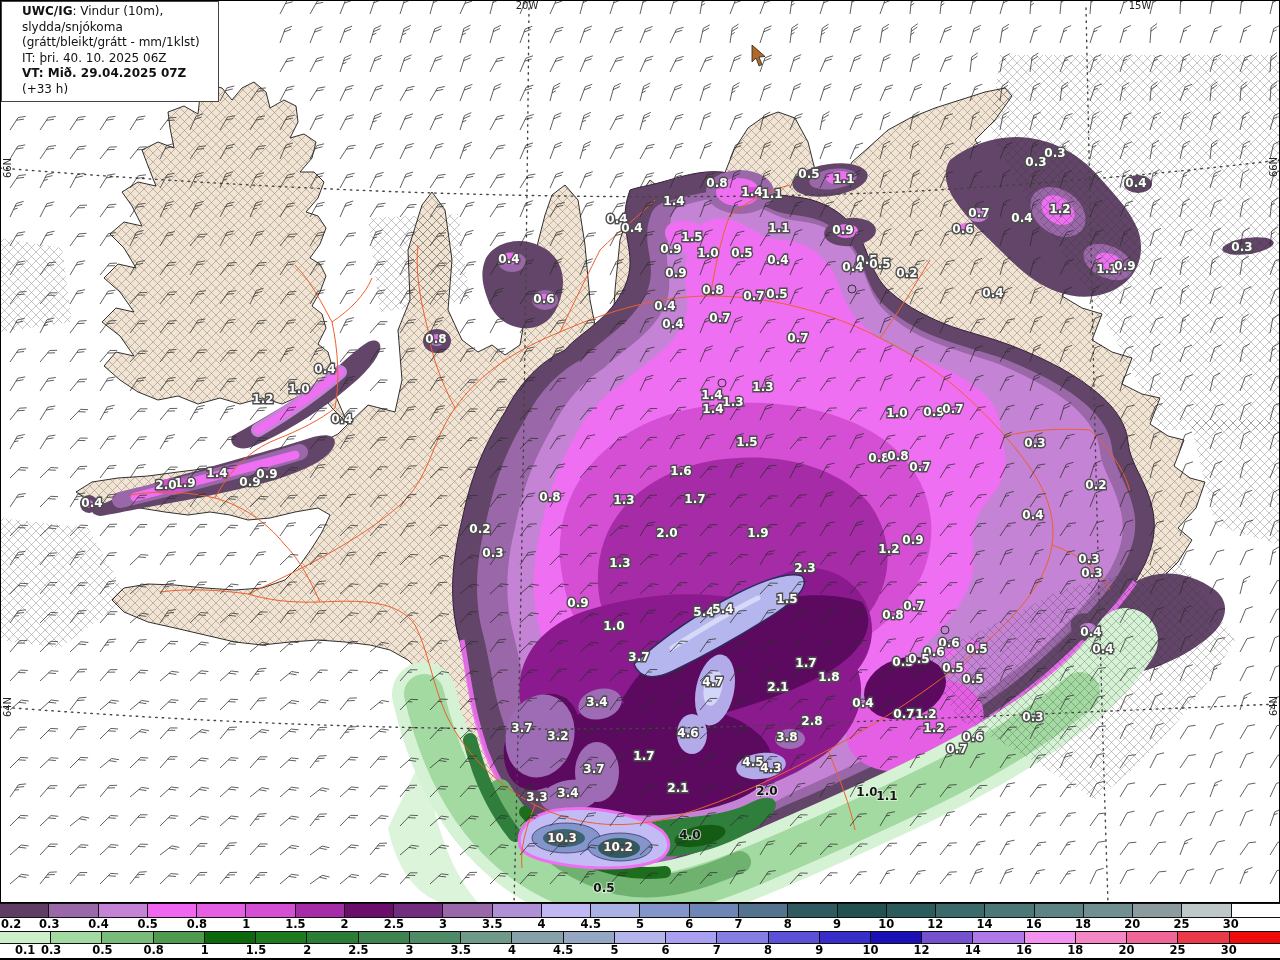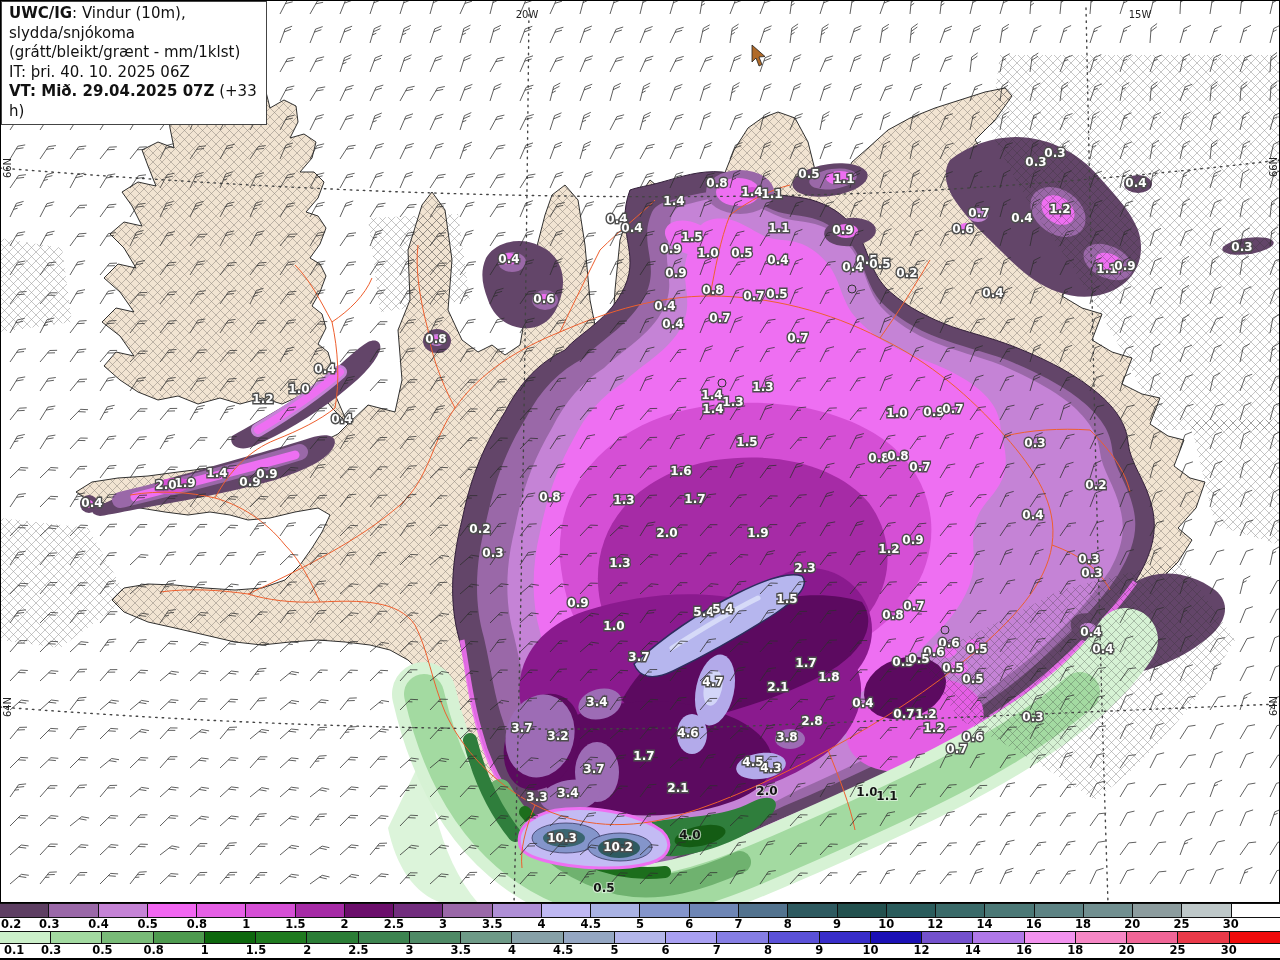--- a/index.html
+++ b/index.html
@@ -1,23 +1,23 @@
 <!DOCTYPE html>
 <html><head>
 <meta charset="utf-8">
 <style>
   html,body{margin:0;padding:0;background:#888;}
   .frame{position:relative;width:1280px;height:960px;background:#fff;overflow:hidden;
          font-family:"DejaVu Sans",sans-serif;outline:1px solid #000;}
   .map-svg{position:absolute;left:0;top:0;}
-  .title-box{position:absolute;left:1px;top:1px;width:266px;background:#fff;
-    border:1px solid #444;box-sizing:border-box;padding:2px 4px 3px 7px;
-    font-size:15px;line-height:1.3;color:#111;z-index:30;}
+  .title-box{position:absolute;left:1px;top:1px;width:218px;background:#fff;
+    border:1px solid #444;box-sizing:border-box;padding:2px 4px 3px 20px;
+    font-size:12px;line-height:1.3;color:#111;z-index:30;}
   .title-box b{font-weight:bold;}
-  .geo-top{position:absolute;top:0;font-size:10px;color:#222;transform:translateX(-50%);z-index:5;margin-top:9px;}
+  .geo-top{position:absolute;top:0;font-size:10px;color:#222;transform:translateX(-50%);z-index:5;}
   .geo-side{position:absolute;font-size:10px;color:#222;z-index:5;transform:translate(-50%,-50%) rotate(-90deg);}
   .bars{position:absolute;left:0;top:903px;width:1280px;z-index:20;}
   .barstrip{display:flex;width:1280px;box-sizing:border-box;border-top:1px solid #111;border-bottom:1px solid #111;}
   .barstrip .seg{flex:1;}
   .barstrip .seg + .seg{border-left:1px solid #111;}
   .bar-rain{height:15px;}
   .bar-snow{height:13px;}
   .lblstrip{position:relative;width:1280px;background:#fff;}
   .lbl-rain{height:13px;}
   .lbl-snow{height:14px;border-bottom:2px solid #000;}
@@ -392,21 +392,21 @@
         <text x="604" y="892" class="vd">0.5</text>
       </g>
 
   <path id="cursor" d="M752,45 l0,17 l4,-4 l3,8 l3,-1.5 l-3,-7.5 l6,-0.5 Z" fill="#b06a28" stroke="#222" stroke-width="0.8" transform="translate(0,0)"></path>
 
   <rect x="0.5" y="0.5" width="1279" height="902" fill="none" stroke="#000" stroke-width="1"></rect>
 </svg>
 
 <div class="title-box">
   <div><b>UWC/IG</b><span>: Vindur (10m),</span></div>
-  <div>slydda/snjókoma (grátt/bleikt/grænt - mm/1klst)</div>
+  <div>slydda/snjókoma (grátt/bleikt/grátt - mm/1klst)</div>
   <div>IT: þri. 40. 10. 2025 06Z</div>
   <div><b>VT: Mið. 29.04.2025 07Z</b><span> (+33 h)</span></div>
 </div>
 
 <div class="bars">
   <div id="bar-rain" class="barstrip bar-rain">
         <div class="seg" style="background: rgb(94, 63, 99);"></div>
         <div class="seg" style="background: rgb(154, 104, 168);"></div>
         <div class="seg" style="background: rgb(197, 131, 214);"></div>
         <div class="seg" style="background: rgb(241, 102, 241);"></div>
@@ -482,21 +482,21 @@
         <div class="seg" style="background: rgb(27, 16, 181);"></div>
         <div class="seg" style="background: rgb(116, 81, 205);"></div>
         <div class="seg" style="background: rgb(176, 120, 232);"></div>
         <div class="seg" style="background: rgb(242, 146, 238);"></div>
         <div class="seg" style="background: rgb(246, 135, 197);"></div>
         <div class="seg" style="background: rgb(240, 102, 151);"></div>
         <div class="seg" style="background: rgb(234, 58, 73);"></div>
         <div class="seg" style="background: rgb(239, 11, 11);"></div>
       </div>
   <div id="lbl-snow" class="lblstrip lbl-snow">
-        <span class="first" style="left: 4px;">0.1</span>
+        <span class="first" style="left: 15px;">0.1</span>
         <span style="left: 4%;">0.3</span>
         <span style="left: 8%;">0.5</span>
         <span style="left: 12%;">0.8</span>
         <span style="left: 16%;">1</span>
         <span style="left: 20%;">1.5</span>
         <span style="left: 24%;">2</span>
         <span style="left: 28%;">2.5</span>
         <span style="left: 32%;">3</span>
         <span style="left: 36%;">3.5</span>
         <span style="left: 40%;">4</span>

